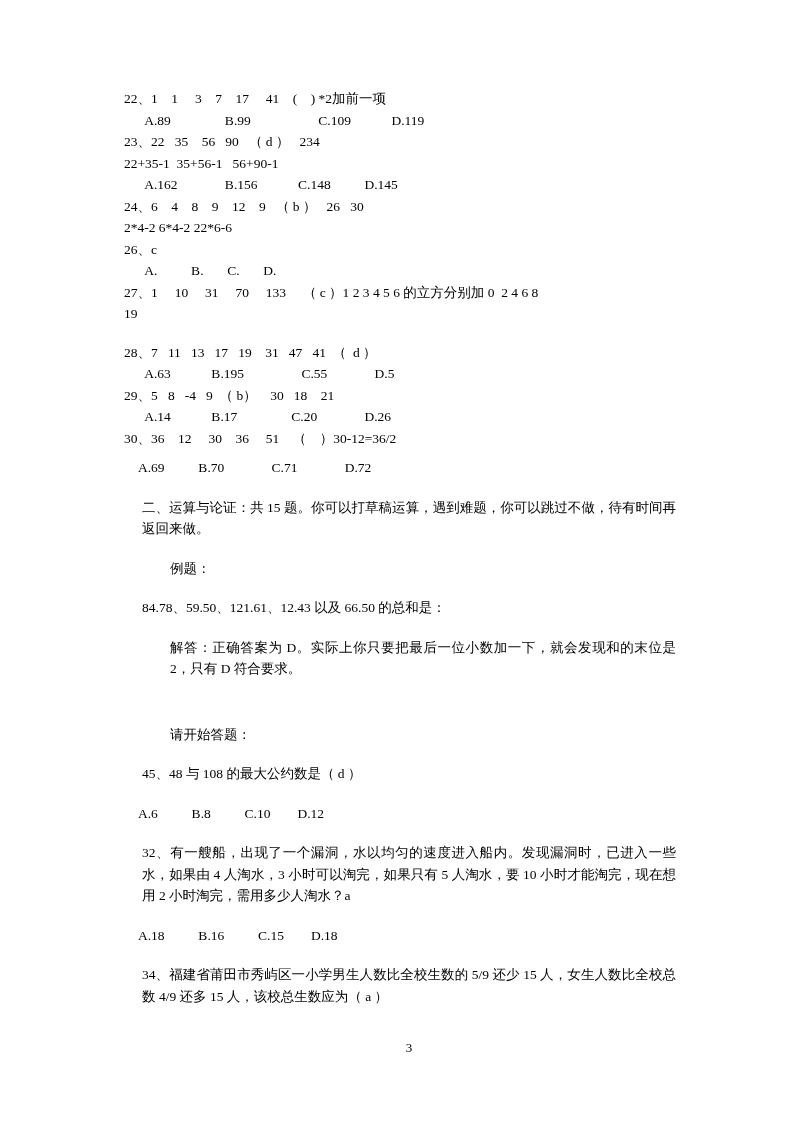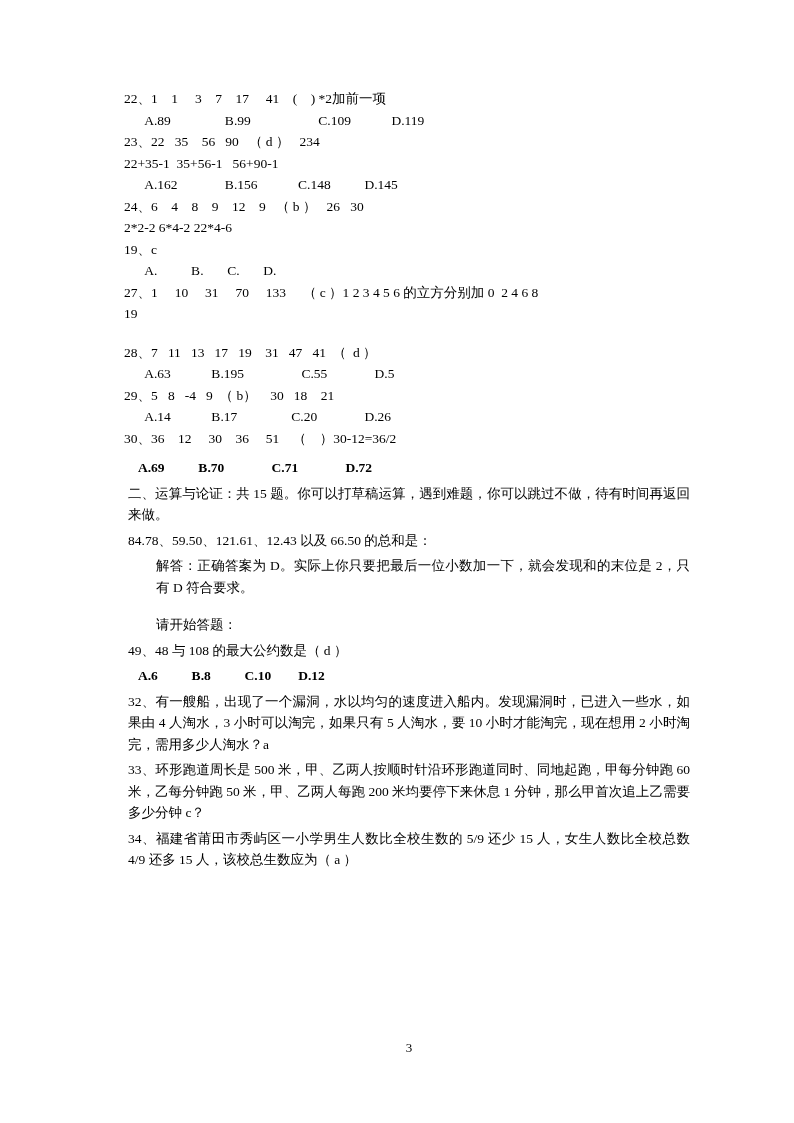--- a/index.html
+++ b/index.html
@@ -25,25 +25,25 @@
   }
   .line {
     font-size: 13.5px;
     line-height: 21.5px;
     white-space: pre-wrap;
     margin: 0;
   }
   .para {
     font-size: 13.5px;
     line-height: 21.5px;
-    margin: 4px;
+    margin: 18px;
     text-align: justify;
   }
   .indent { padding-left: 28px; }
-  .indent2 { padding-left: 14px; font-weight: bold; }
+  .indent2 { padding-left: 14px; }
   .spacer-s { height: 8px; }
   .spacer-m { height: 17px; }
   .page-number {
     position: absolute;
     left: 0;
     right: 0;
     top: 1040px;
     text-align: center;
     font-size: 13px;
     font-family: "Liberation Serif", serif;
@@ -53,38 +53,39 @@
 <body>
 
 <div class="page">
 
   <div class="line">22、1    1     3    7    17     41    (    ) *2加前一项</div>
   <div class="line">      A.89                B.99                    C.109            D.119</div>
   <div class="line">23、22   35    56   90   （ d ）   234</div>
   <div class="line">22+35-1  35+56-1   56+90-1</div>
   <div class="line">      A.162              B.156            C.148          D.145</div>
   <div class="line">24、6    4    8    9    12    9   （ b ）   26   30</div>
-  <div class="line">2*2-2 6*4-2 22*4-6</div>
-  <div class="line">19、c</div>
+  <div class="line">2*4-2 6*4-2 22*6-6</div>
+  <div class="line">26、c</div>
   <div class="line">      A.          B.       C.       D.</div>
   <div class="line">27、1     10     31     70     133     （ c ）1 2 3 4 5 6 的立方分别加 0  2 4 6 8</div>
   <div class="line">19</div>
   <div class="spacer-m"></div>
   <div class="line">28、7   11   13   17   19    31   47   41  （  d ）</div>
   <div class="line">      A.63            B.195                 C.55              D.5</div>
   <div class="line">29、5   8   -4   9  （ b）    30   18    21</div>
   <div class="line">      A.14            B.17                C.20              D.26</div>
   <div class="line">30、36    12     30    36     51    （    ）30-12=36/2</div>
   <div class="spacer-s"></div>
   <div class="line indent2">A.69          B.70              C.71              D.72</div>
   <div class="para">二、运算与论证：共 15 题。你可以打草稿运算，遇到难题，你可以跳过不做，待有时间再返回来做。</div>
+  <div class="para indent">例题：</div>
   <div class="para">84.78、59.50、121.61、12.43 以及 66.50 的总和是：</div>
   <div class="para indent">解答：正确答案为 D。实际上你只要把最后一位小数加一下，就会发现和的末位是 2，只有 D 符合要求。</div>
   <div class="spacer-s"></div>
   <div class="para indent">请开始答题：</div>
-  <div class="para">49、48 与 108 的最大公约数是（   d  ）</div>
+  <div class="para">45、48 与 108 的最大公约数是（   d  ）</div>
   <div class="line indent2">A.6          B.8          C.10        D.12</div>
   <div class="para">32、有一艘船，出现了一个漏洞，水以均匀的速度进入船内。发现漏洞时，已进入一些水，如果由 4 人淘水，3 小时可以淘完，如果只有 5 人淘水，要 10 小时才能淘完，现在想用 2 小时淘完，需用多少人淘水？a</div>
-  <div class="para">33、环形跑道周长是 500 米，甲、乙两人按顺时针沿环形跑道同时、同地起跑，甲每分钟跑 60 米，乙每分钟跑 50 米，甲、乙两人每跑 200 米均要停下来休息 1 分钟，那么甲首次追上乙需要多少分钟 c？</div>
+  <div class="line indent2">A.18          B.16          C.15        D.18</div>
   <div class="para">34、福建省莆田市秀屿区一小学男生人数比全校生数的 5/9 还少 15 人，女生人数比全校总数 4/9 还多 15 人，该校总生数应为（  a  ）</div>
 
   <div class="page-number">3</div>
 </div>
 
 </body></html>

